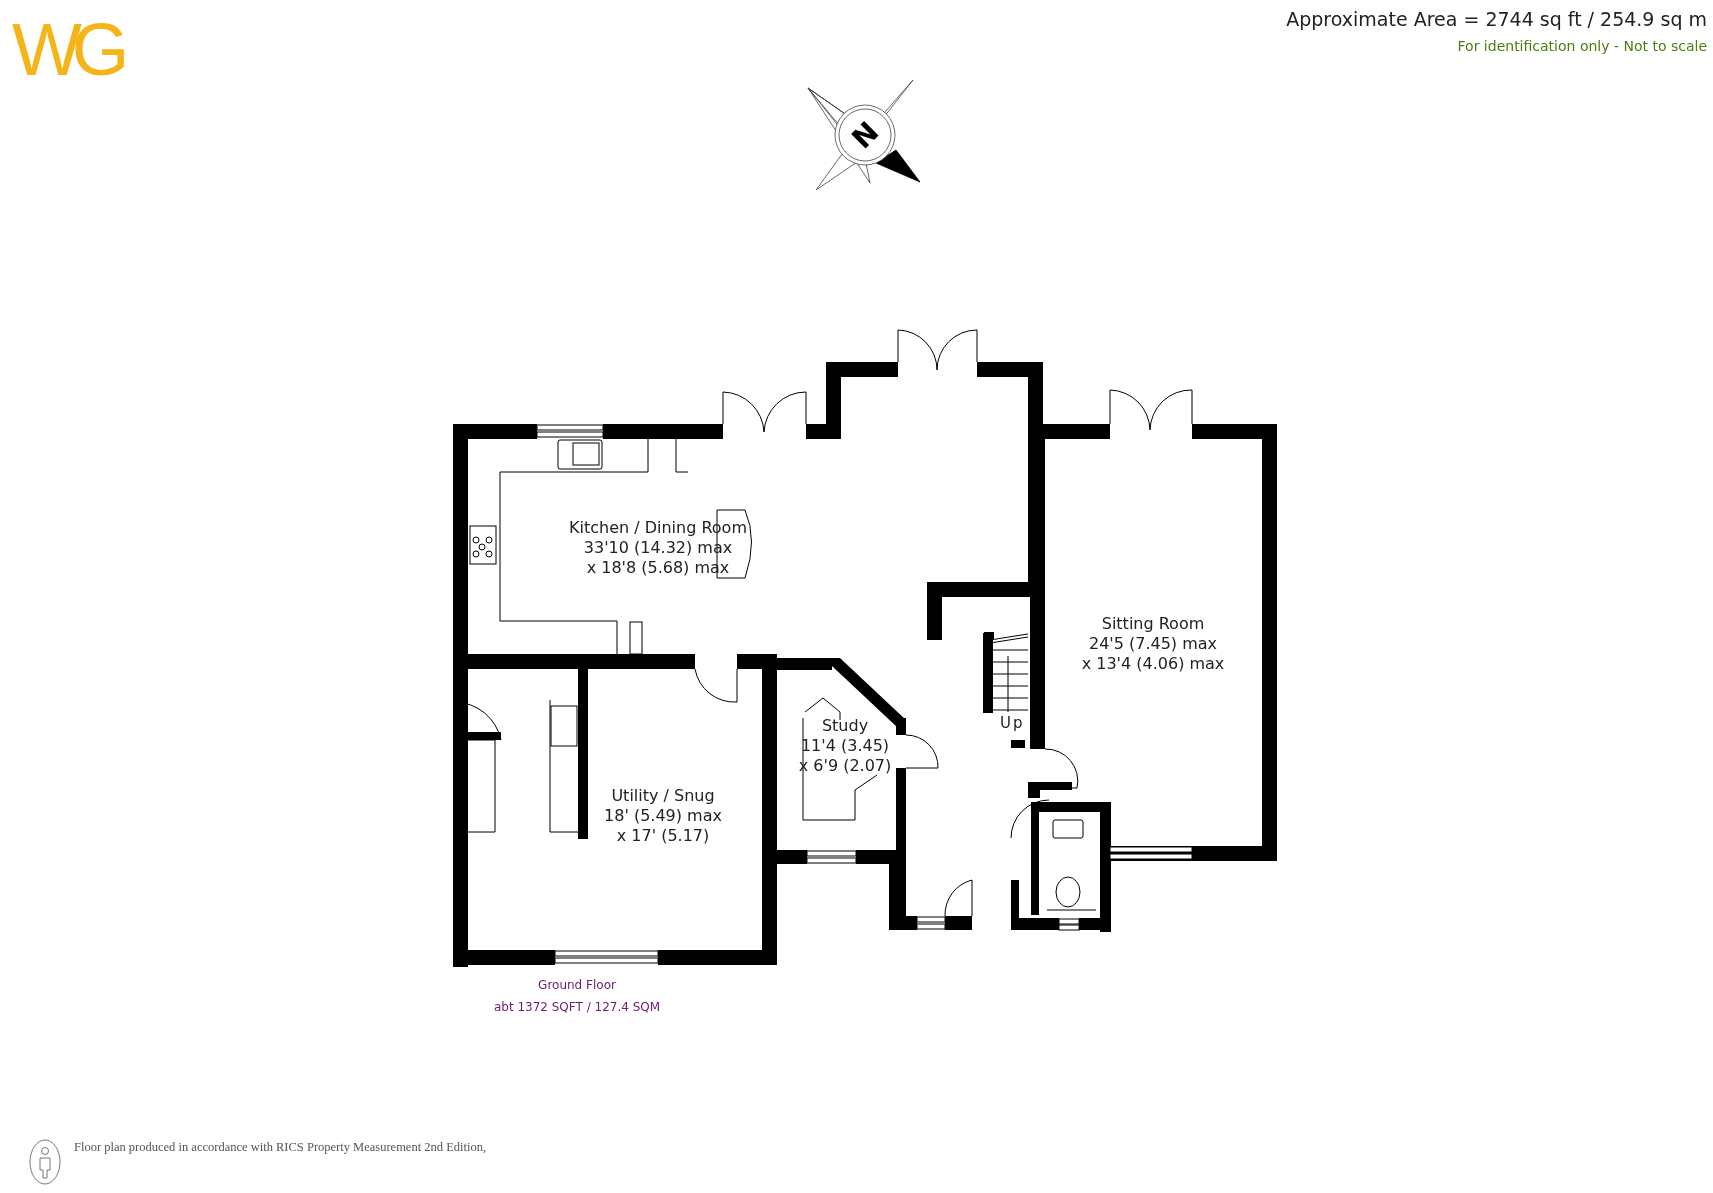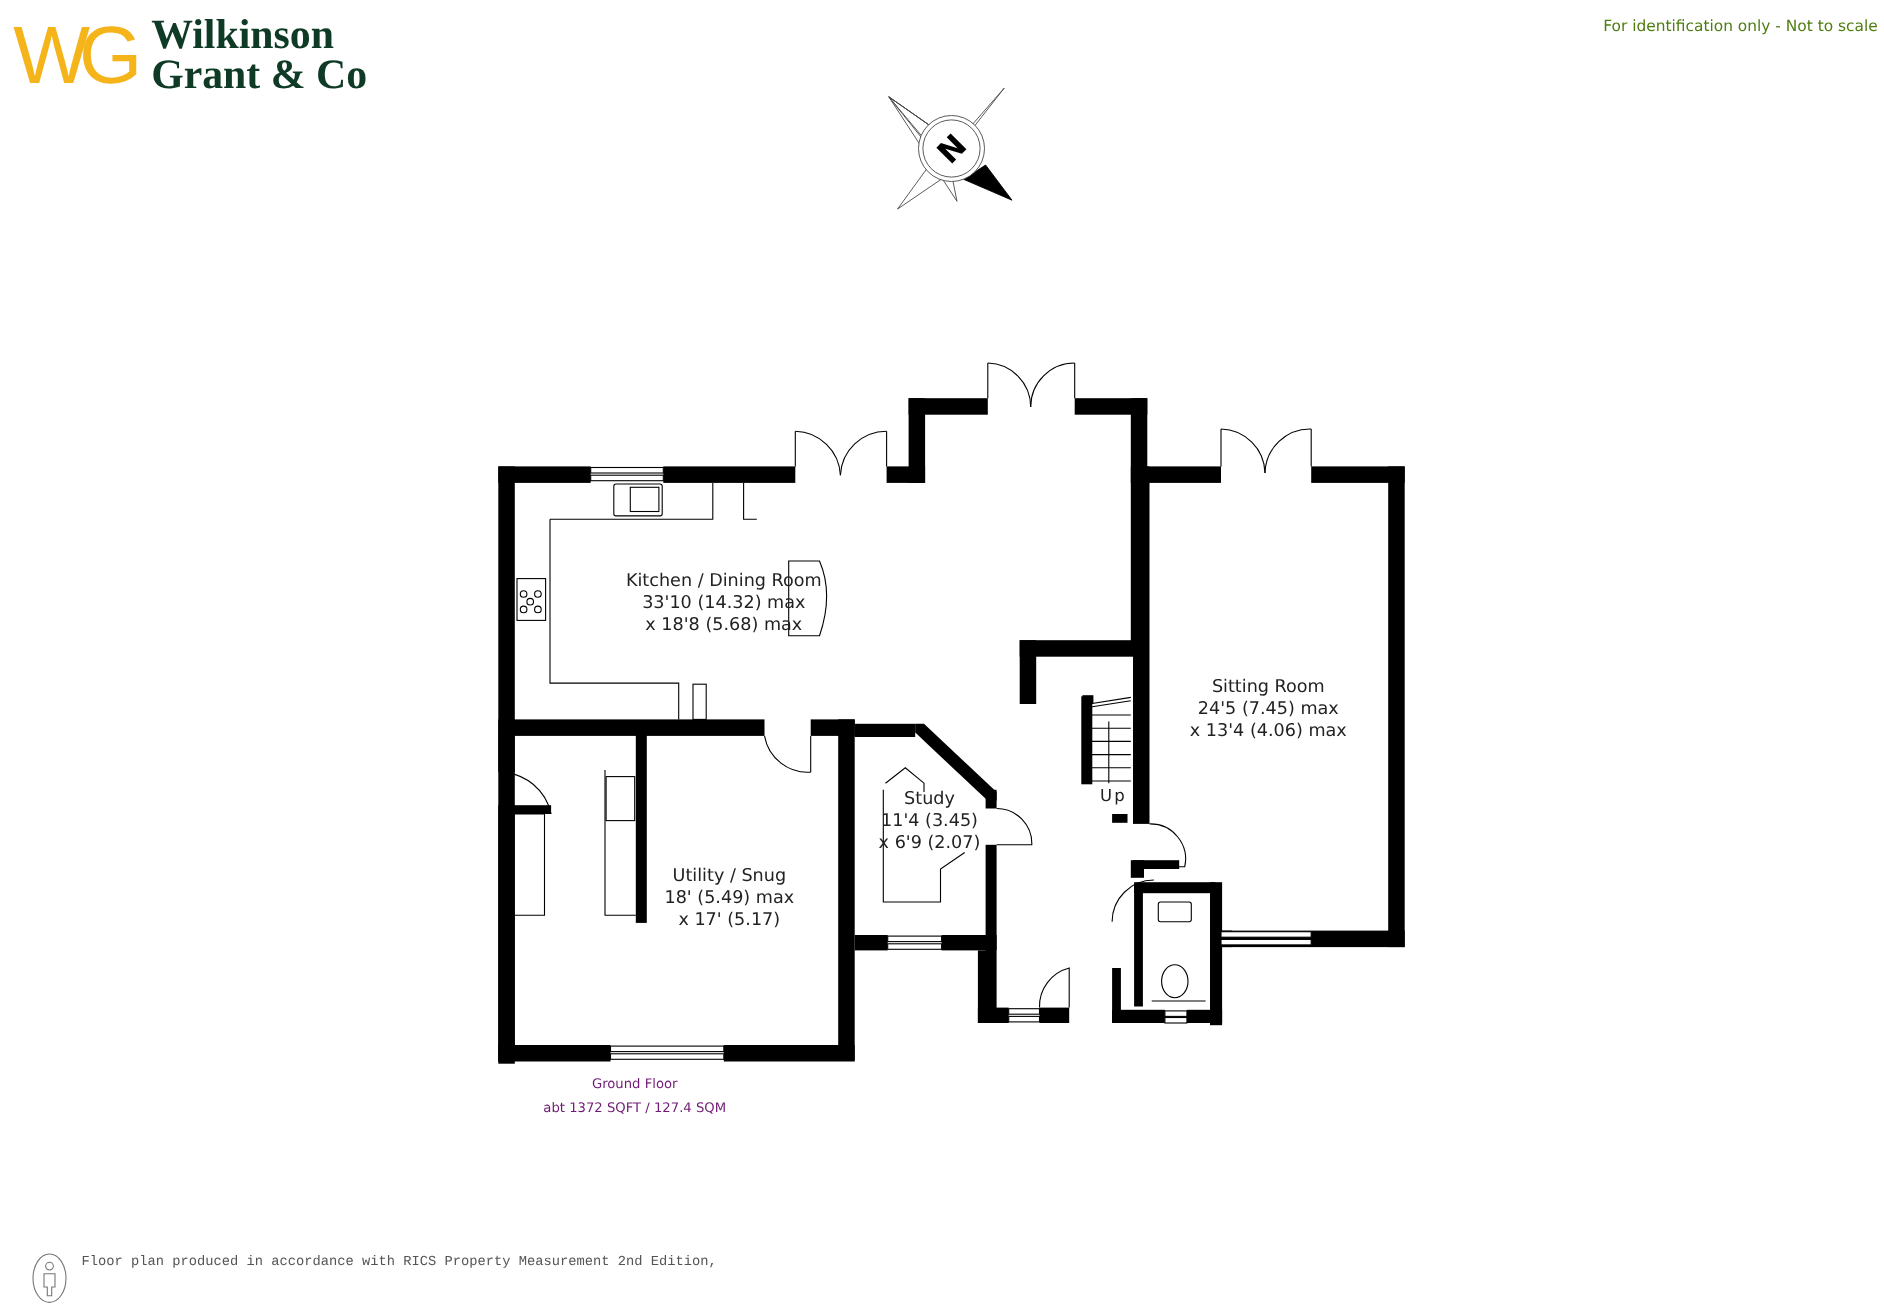--- a/index.html
+++ b/index.html
@@ -9,35 +9,32 @@
   .logo-text { margin-left:18px; font-family:"Liberation Serif", serif; font-weight:bold; color:#0f3b26; font-size:38px; line-height:36px; }
   .area { position:absolute; right:6px; top:8px; text-align:right; }
   .area-main { font-size:19px; color:#222; }
   .area-sub { font-size:14px; color:#4d7c0f; margin-top:8px; }
   .plan { position:absolute; left:0; top:0; }
   .room-label { position:absolute; text-align:center; font-size:16px; line-height:20px; color:#222; white-space:nowrap; transform:translateX(-50%); }
   .floor-label { position:absolute; text-align:center; font-size:12px; line-height:22px; color:#701a75; white-space:nowrap; transform:translateX(-50%); }
   .up-label { position:absolute; font-size:15px; color:#222; letter-spacing:2px; }
   .footer { position:absolute; left:28px; top:1138px; display:flex; align-items:flex-start; }
   .footer-icon { width:34px; height:48px; }
-  .footer-text { margin-left:12px; font-family:Liberation Mono, monospace; font-size:12.5px; line-height:18px; color:#555; }
+  .footer-text { margin-left:12px; font-family:Liberation Serif, serif; font-size:12.5px; line-height:18px; color:#555; }
   .footer-text span.gap { display:inline-block; width:14px; }
 </style>
 </head>
 <body>
 
 <div class="logo">
   <div class="logo-mark">WG</div>
-  <div class="logo-text">
-    <div>Wilkinson</div>
-    <div>Grant &amp; Co</div>
-  </div>
 </div>
 
 <div class="area">
+  <div class="area-main">Approximate Area = 2744 sq ft / 254.9 sq m</div>
   <div class="area-sub">For identification only - Not to scale</div>
 </div>
 
 <svg class="plan" width="1713" height="1193" viewBox="0 0 1713 1193">
 
   <g stroke="#444" stroke-width="0.8" fill="none">
     <polygon points="808,88 858,123 870,183"></polygon>
     <polygon points="808,88 858,123 808,88"></polygon>
     <polyline points="808,88 840,128 858,123"></polyline>
     <polyline points="913,80 878,120 858,123"></polyline>

